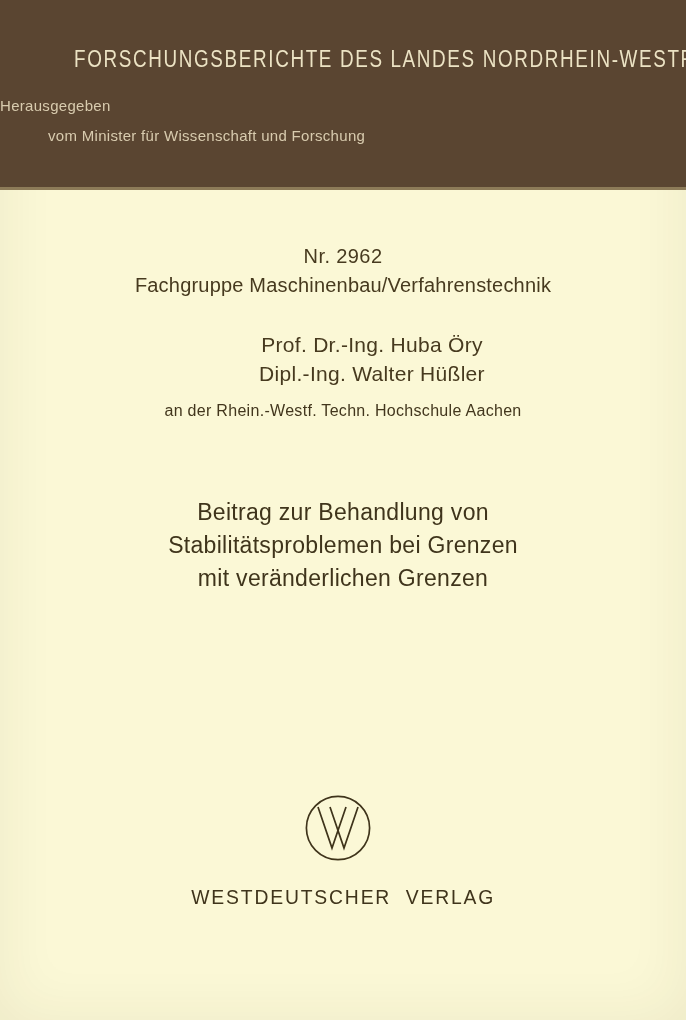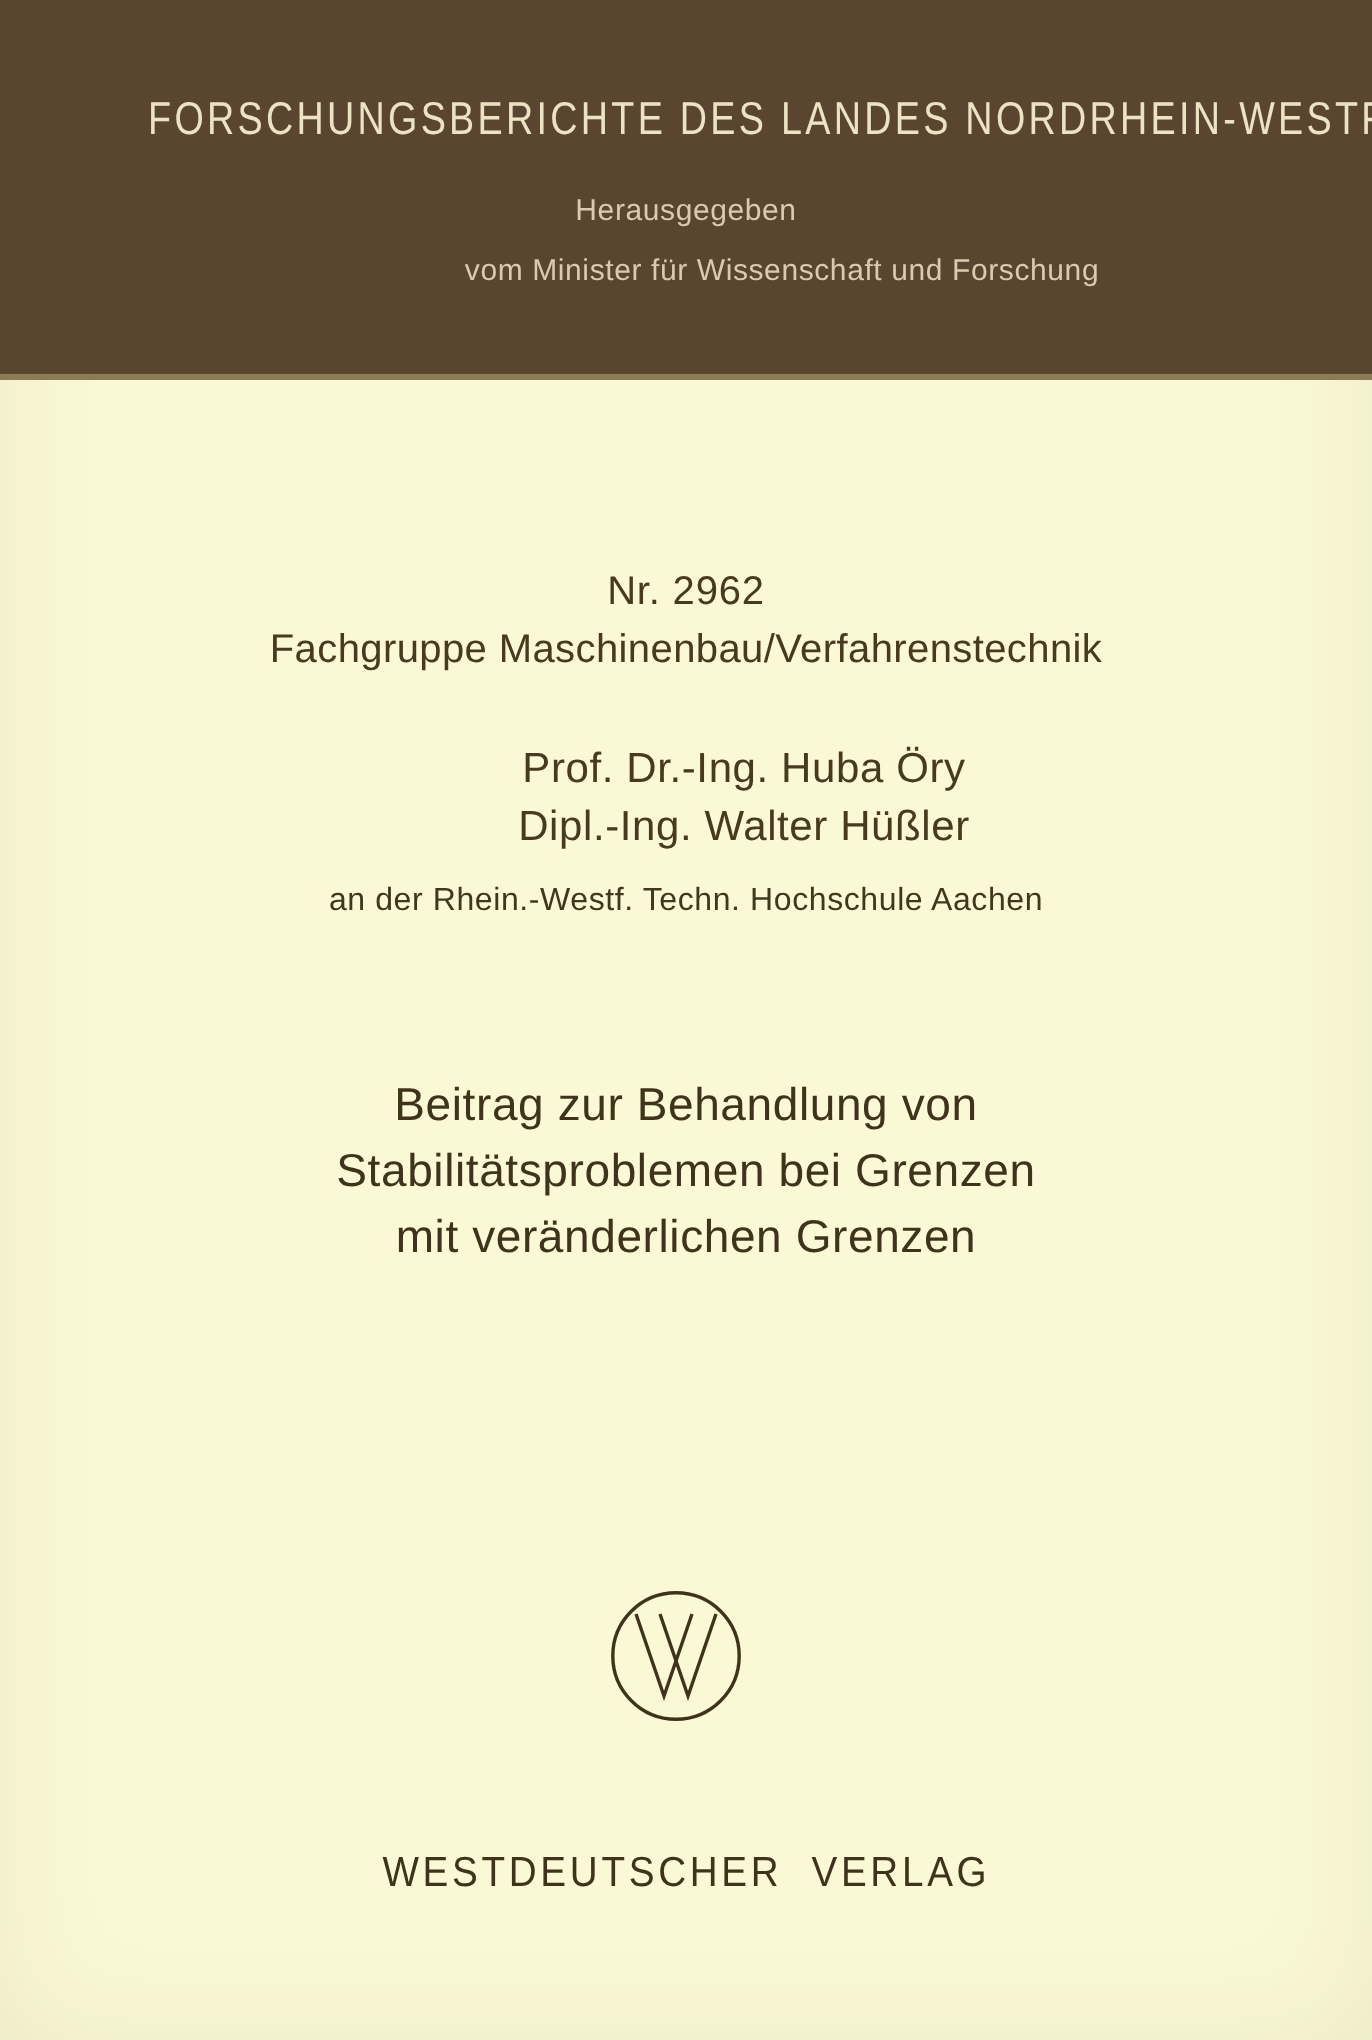--- a/index.html
+++ b/index.html
@@ -39,36 +39,35 @@
     white-space: nowrap;
   }
   .series-title > span {
     display: inline-block;
     transform: scaleX(0.82);
     transform-origin: center;
   }
   .band-sub {
     position: absolute;
     width: 100%;
-    text-align: center;
+    text-align: left;
     color: #d8cbae;
     font-size: 15px;
     line-height: 20px;
     letter-spacing: 0.3px;
   }
   .edited-by { top: 96px; }
   .editor    { top: 126px; padding-left: 48px; }
 
   
   .center-line {
     position: absolute;
     width: 100%;
     text-align: center;
     color: #473a1f;
-    margin-top: 40px;
   }
   .report-number {
     top: 243px;
     font-size: 20px;
     line-height: 27px;
     letter-spacing: 0.4px;
   }
   .subject-group {
     top: 272px;
     font-size: 20px;

